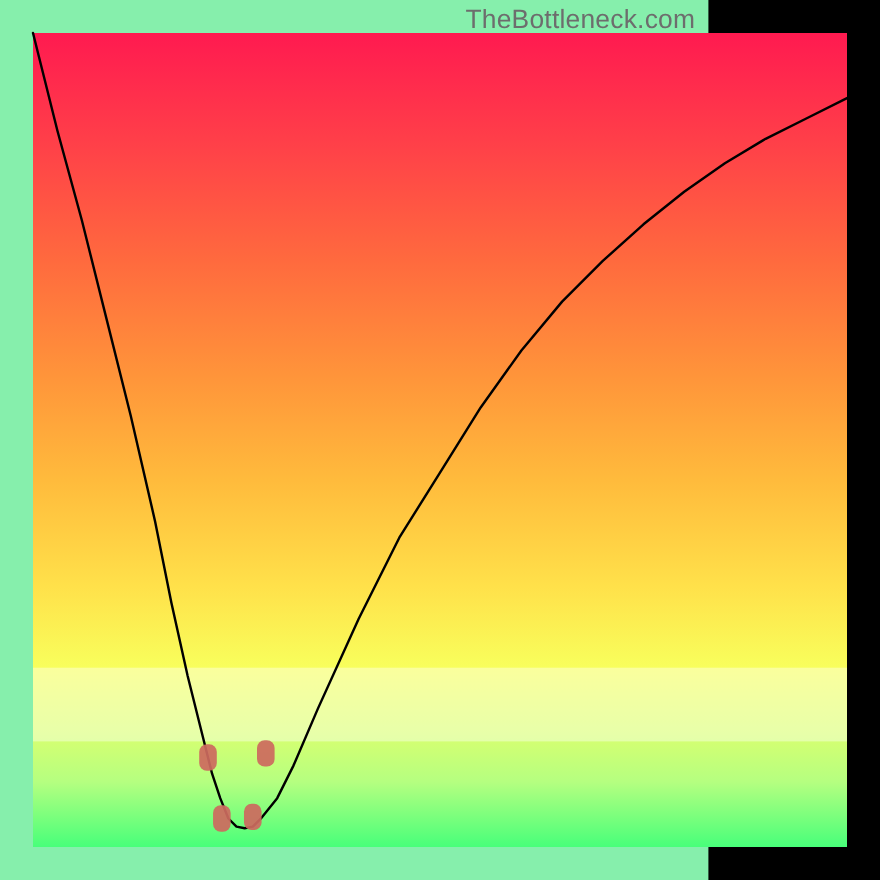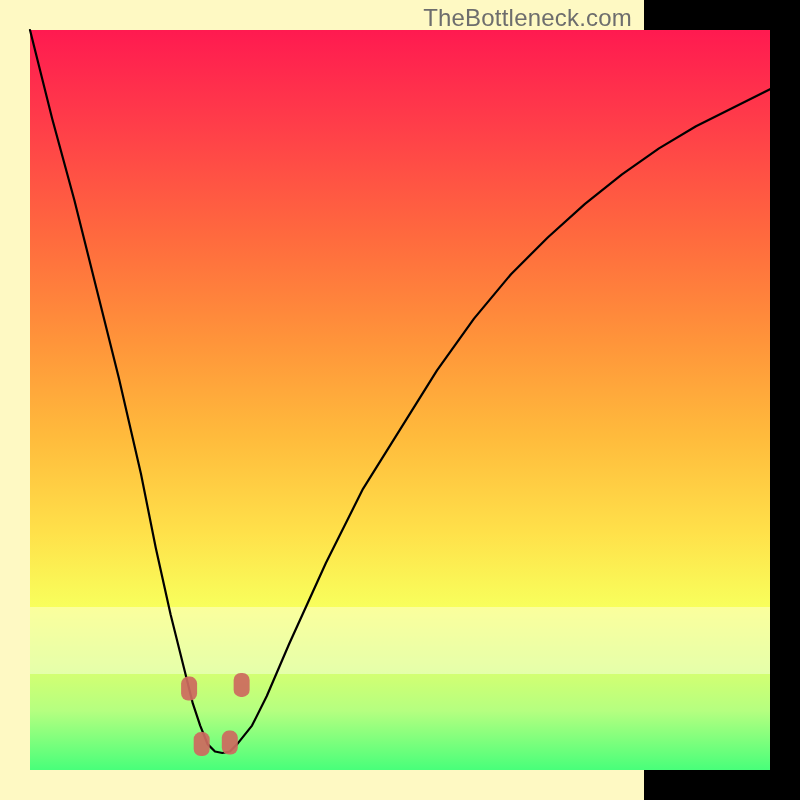--- a/index.html
+++ b/index.html
@@ -8,21 +8,21 @@
     width: 800px;
     height: 800px;
     background: #000;
     overflow: hidden;
     font-family: Arial, Helvetica, sans-serif;
   }
   .frame {
     position: relative;
     width: 644px;
     height: 800px;
-    background: #fef9c3;
+    background: #86efac;
   }
   .plot {
     position: absolute;
     left: 30px;
     top: 30px;
     width: 740px;
     height: 740px;
     background: linear-gradient(
       to bottom,
       #ff1a50 0%,

